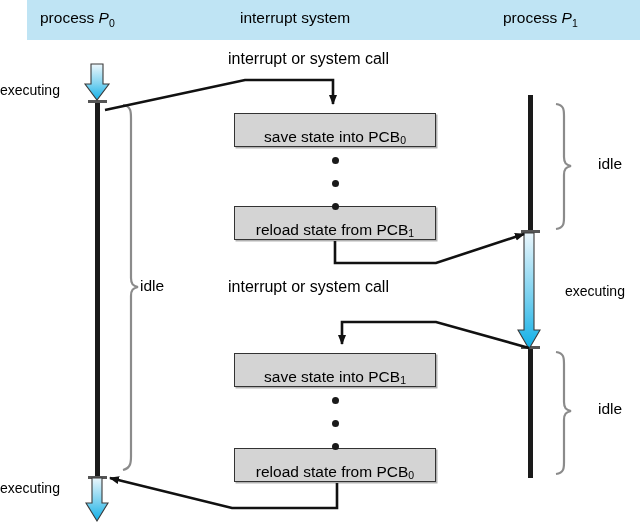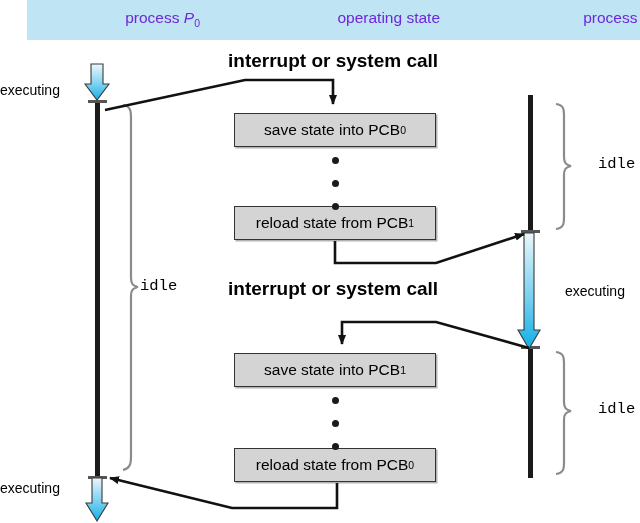--- a/index.html
+++ b/index.html
@@ -16,60 +16,58 @@
   }
   .hdr-band {
     position: absolute;
     left: 27px; top: 0; width: 613px; height: 40px;
     background: #bfe4f4;
   }
   .hdr-label {
     position: absolute;
     top: 9px;
     font-size: 15.5px;
-    color: #6d28d9;
-    white-space: nowrap;
-    text-align: right;
+    color: #000000;
+    white-space: nowrap;
+    text-align: left;
   }
   .hdr-label .it { font-style: italic; }
   .hdr-label sub { font-size: 10.5px; font-style: normal; }
   #hdr-p0 { left: 40px; width: 160px; }
   #hdr-os { left: 240px; width: 200px; }
   #hdr-p1 { left: 503px; width: 155px; }
 
   .side-label {
     position: absolute;
     font-size: 14px;
     color: #000;
     white-space: nowrap;
   }
   .center-label {
     position: absolute;
-    font-size: 19px;
-    color: #000;
-    white-space: nowrap;
-    font-weight: bold;
+    font-size: 16px;
+    color: #000;
+    white-space: nowrap;
   }
   .brace-label {
     position: absolute;
     font-size: 15.5px;
     color: #000;
     white-space: nowrap;
-    font-family: Liberation Mono, monospace;
   }
 
   .op-box {
     position: absolute;
     background: #d4d4d4;
     border: 1.4px solid #333;
     box-shadow: 1.5px 1.5px 0 rgba(0,0,0,0.30);
     font-size: 15.5px;
     color: #000;
     display: flex;
-    align-items: center;
+    align-items: flex-end;
     justify-content: center;
     white-space: nowrap;
     box-sizing: border-box;
   }
   .op-box sub { font-size: 10.5px; }
 
   .tl-black {
     position: absolute;
     width: 5px;
     background: #1a1a1a;
@@ -99,21 +97,21 @@
 </style>
 </head>
 <body>
 
 <div id="root">
 
   <div class="hdr-band"></div>
 
   <div class="hdr-label" id="hdr-p0"><span>process </span><span class="it">P</span><sub>0</sub></div>
 
-  <div class="hdr-label" id="hdr-os"><span>operating state</span></div>
+  <div class="hdr-label" id="hdr-os"><span>interrupt system</span></div>
 
   <div class="hdr-label" id="hdr-p1"><span>process </span><span class="it">P</span><sub>1</sub></div>
 
   <div class="center-label" style="left:228px; top:50px;">interrupt or system call</div>
   <div class="center-label" style="left:228px; top:278px;">interrupt or system call</div>
 
   <div class="side-label" style="left:0px; top:82px;">executing</div>
   <div class="side-label" style="left:0px; top:480px;">executing</div>
   <div class="side-label" style="left:565px; top:283px;">executing</div>
 

